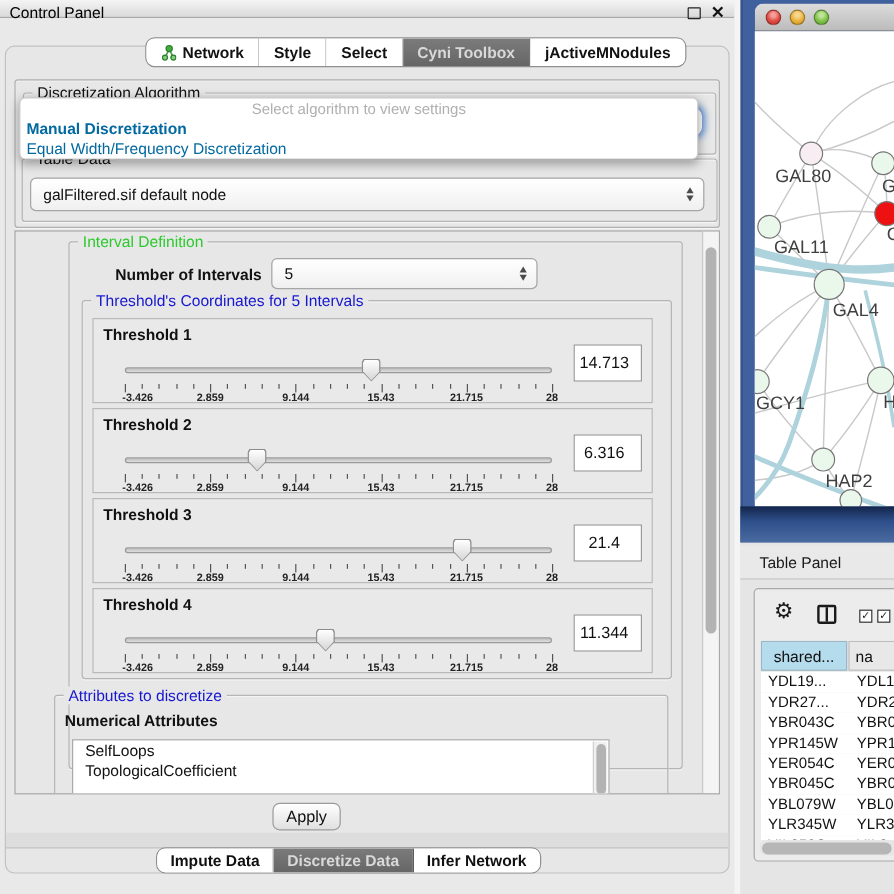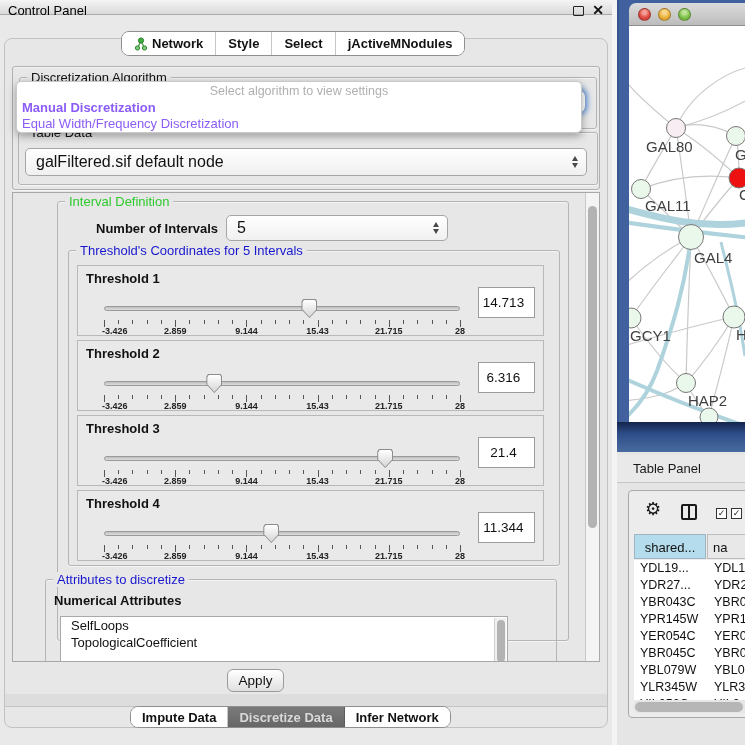--- a/index.html
+++ b/index.html
@@ -42,39 +42,39 @@
     font-size:13px; line-height:15px; white-space:nowrap; }
   .glabel.green { color:#2dca2d; }
   .glabel.blue  { color:#1717cf; }
 
   #top-panel { left:12px; top:66px; width:588px; height:124px; border:1px solid #b0b0b0; }
 
   
   .combo { position:absolute; background:linear-gradient(#ffffff,#f0f0f0);
     border:1px solid #a6a6a6; border-radius:5px; }
   .combo .ctext { position:absolute; left:10px; top:50%; transform:translateY(-50%);
-    font-size:16px; color:#111; white-space:nowrap;text-align:right; }
+    font-size:13px; color:#111; white-space:nowrap;text-align:right; }
   .stepper { position:absolute; right:8px; top:50%; transform:translateY(-50%);
     display:flex; flex-direction:column; gap:2px; }
   .arrU { width:0; height:0; border-left:3.5px solid transparent;
     border-right:3.5px solid transparent; border-bottom:5px solid #4a4a4a; }
   .arrD { width:0; height:0; border-left:3.5px solid transparent;
     border-right:3.5px solid transparent; border-top:5px solid #4a4a4a; }
 
   #algo-combo-focus { left:24px; top:89px; width:562px; height:25px; border-radius:8px;
     border:1px solid #8aa8d8; background:#fff;
     box-shadow:0 0 5px 2px rgba(96,150,220,.85); }
 
   
   #algo-popup { left:16px; top:81px; width:566px; height:52px; background:#fff;
     border:1px solid #c9c9c9; border-radius:5px;
     box-shadow:0 3px 9px rgba(0,0,0,.35); z-index:40; overflow:hidden; }
   #popup-prompt { position:absolute; left:0; right:0; top:2px; text-align:center;
     color:#b0b0b0; font-size:12.5px; }
-  .popup-opt { position:absolute; left:5px; font-size:13px; color:#8b5cf6; white-space:nowrap; }
+  .popup-opt { position:absolute; left:5px; font-size:13px; color:#0369a1; white-space:nowrap; }
 
   
   #scroll-panel { left:12px; top:192px; width:588px; height:470px;
     border:1px solid #a8a8a8; background:#e7e7e7; overflow:hidden; }
   .vscroll { position:absolute; top:0; right:0; width:14px; bottom:0;
     background:#f4f4f4; border-left:1px solid #c8c8c8; }
   .vthumb { position:absolute; left:2px; width:9px; border-radius:5px; background:#b3b3b3; }
 
   
   .trow { position:absolute; left:8px; width:467px; height:71px;
@@ -179,20 +179,23 @@
           <circle cx="3.5" cy="11" r="2.1" fill="#7ed07e" stroke="#2c7d2c"></circle>
           <circle cx="10.5" cy="11" r="2.1" fill="#7ed07e" stroke="#2c7d2c"></circle>
         </svg>
         <span>Network</span>
       </div>
       <div class="seg">
         <span>Style</span>
       </div>
       <div class="seg">
         <span>Select</span>
+      </div>
+      <div class="seg sel">
+        <span>Cyni Toolbox</span>
       </div>
       <div class="seg">
         <span>jActiveMNodules</span>
       </div>
     </div>
 
   <div class="abs group" id="top-panel">
     <div class="group" style="left:6px;top:10px;width:578px;height:52px;">
       <span class="glabel">Discretization Algorithm</span>
     </div>

